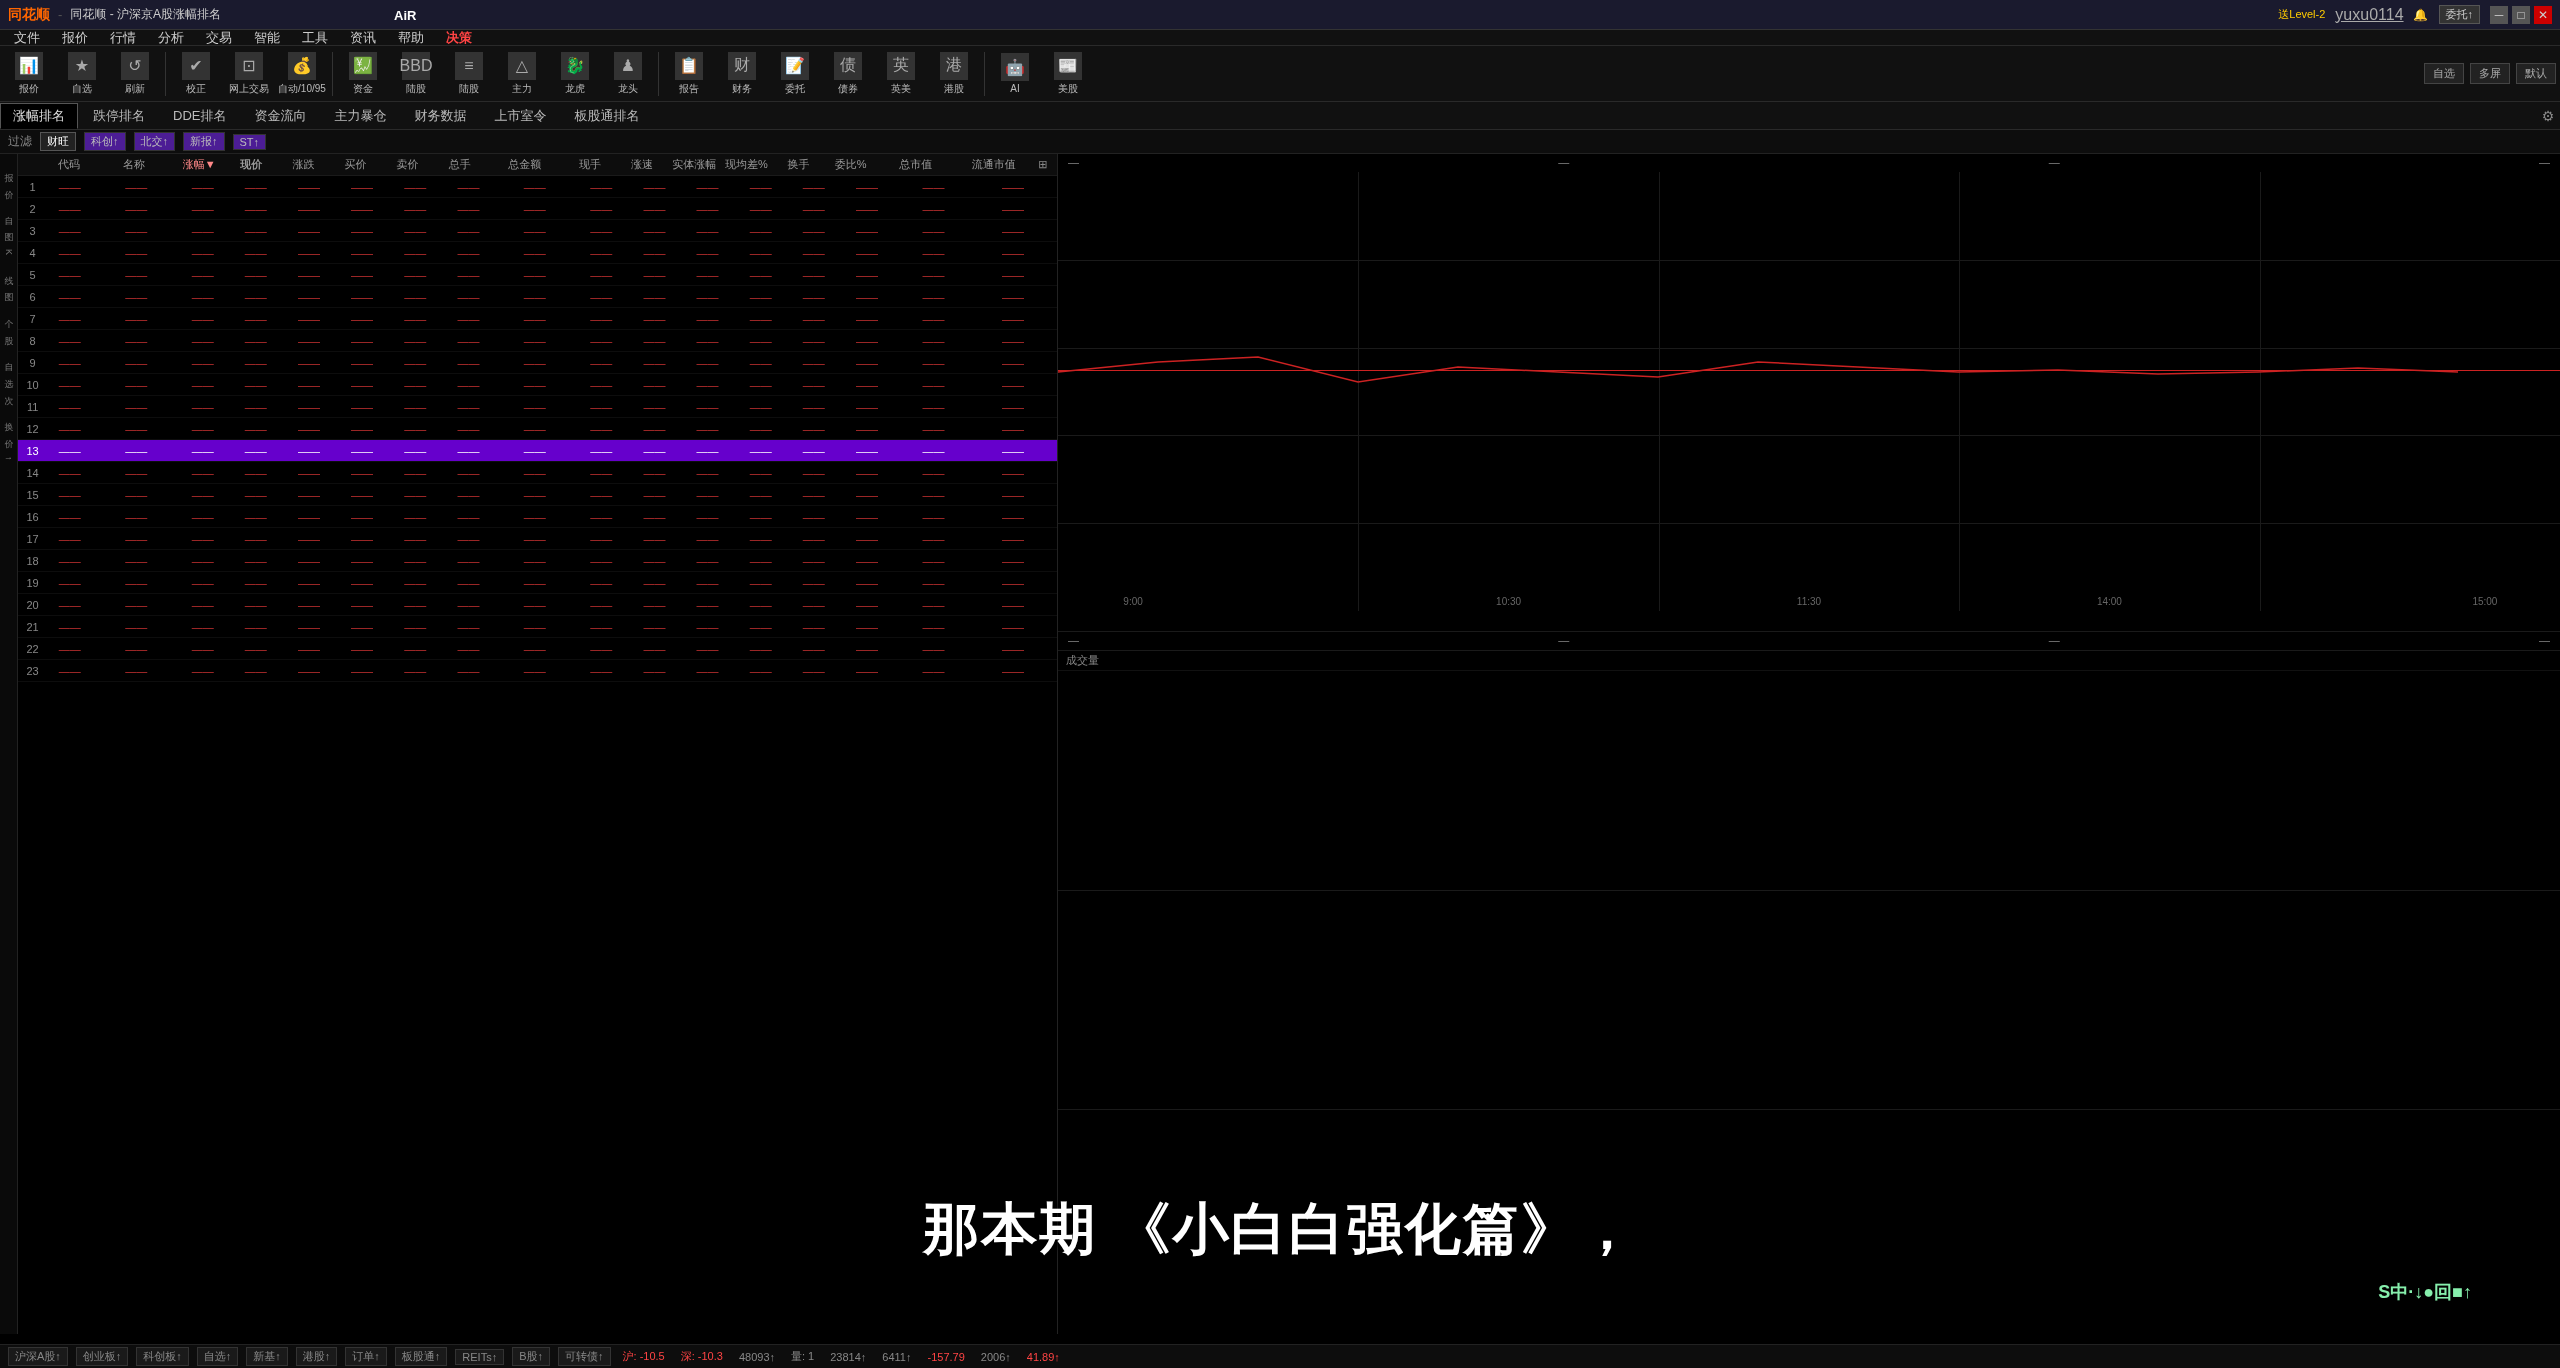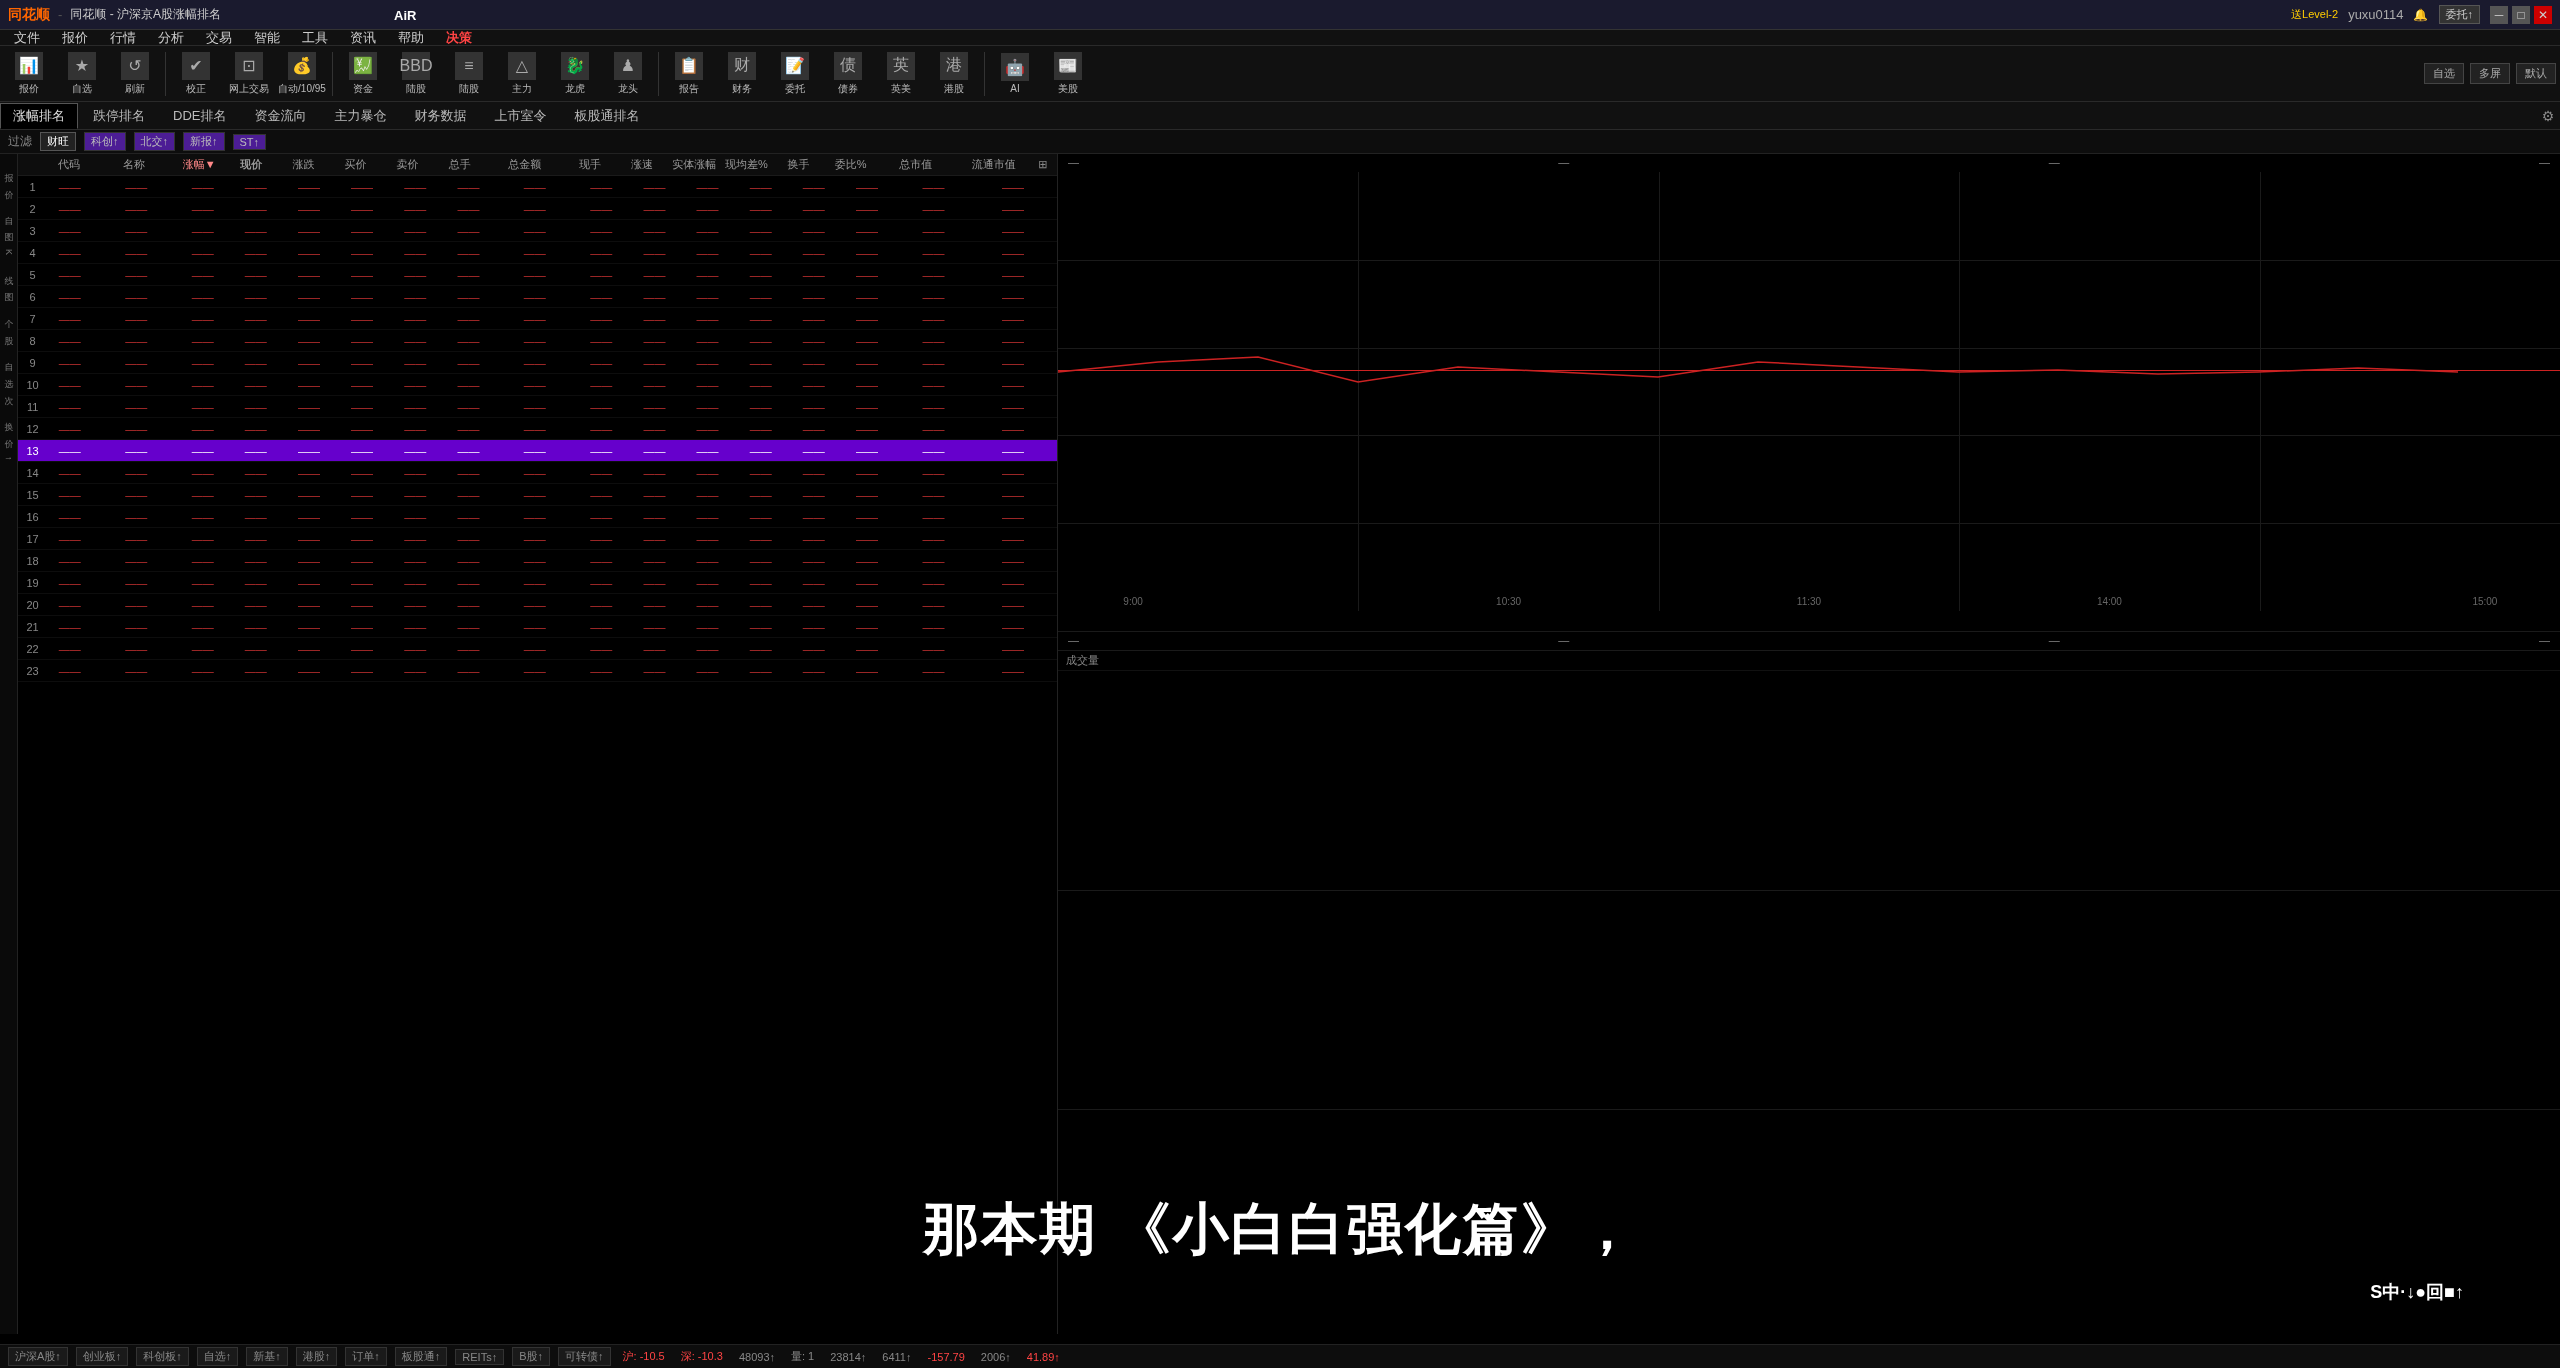--- a/index.html
+++ b/index.html
@@ -438,21 +438,21 @@
 <body>
 
 <div id="title-bar">
   <div id="title-left">
     <span class="title-logo">同花顺</span>
     <span class="title-sep">-</span>
     <span style="font-size:12px;color:#ccc;">同花顺 - 沪深京A股涨幅排名</span>
   </div>
   <div id="title-right">
     <span style="color:#ffcc00;font-size:11px;">送Level-2</span>
-    <span style="color:#aaa;font-size:13px;">yuxu0114</span>
+    <span style="color:#aaa;font-size:16px;text-decoration:underline;">yuxu0114</span>
     <span style="color:#888;cursor:pointer;">🔔</span>
     <button class="title-btn" style="font-size:11px;">委托↑</button>
     <div class="win-controls">
       <div class="win-btn min">─</div>
       <div class="win-btn max">□</div>
       <div class="win-btn close">✕</div>
     </div>
   </div>
 </div>
 
@@ -1158,21 +1158,21 @@
 
     <div id="chart-bottom">
       <div id="chart-bottom-header">
         <span>成交量</span>
       </div>
 
       <div style="position:relative;width:100%;height:calc(100% - 20px);background:#000;">
         <div class="grid-line-h" style="top:33%;background:#1a1a1a;"></div>
         <div class="grid-line-h" style="top:66%;background:#1a1a1a;"></div>
 
-        <div style="position:absolute;bottom:30px;right:96px;color:#ffffff;font-size:18px;font-weight:bold;">S中·↓●回■↑</div>
+        <div style="position:absolute;bottom:30px;right:88px;color:#86efac;font-size:18px;font-weight:bold;">S中·↓●回■↑</div>
       </div>
     </div>
   </div>
 </div>
 
 <div id="subtitle">
   <div id="subtitle-text">那本期 《小白白强化篇》，</div>
 </div>
 
 <div id="bottom-bar">

